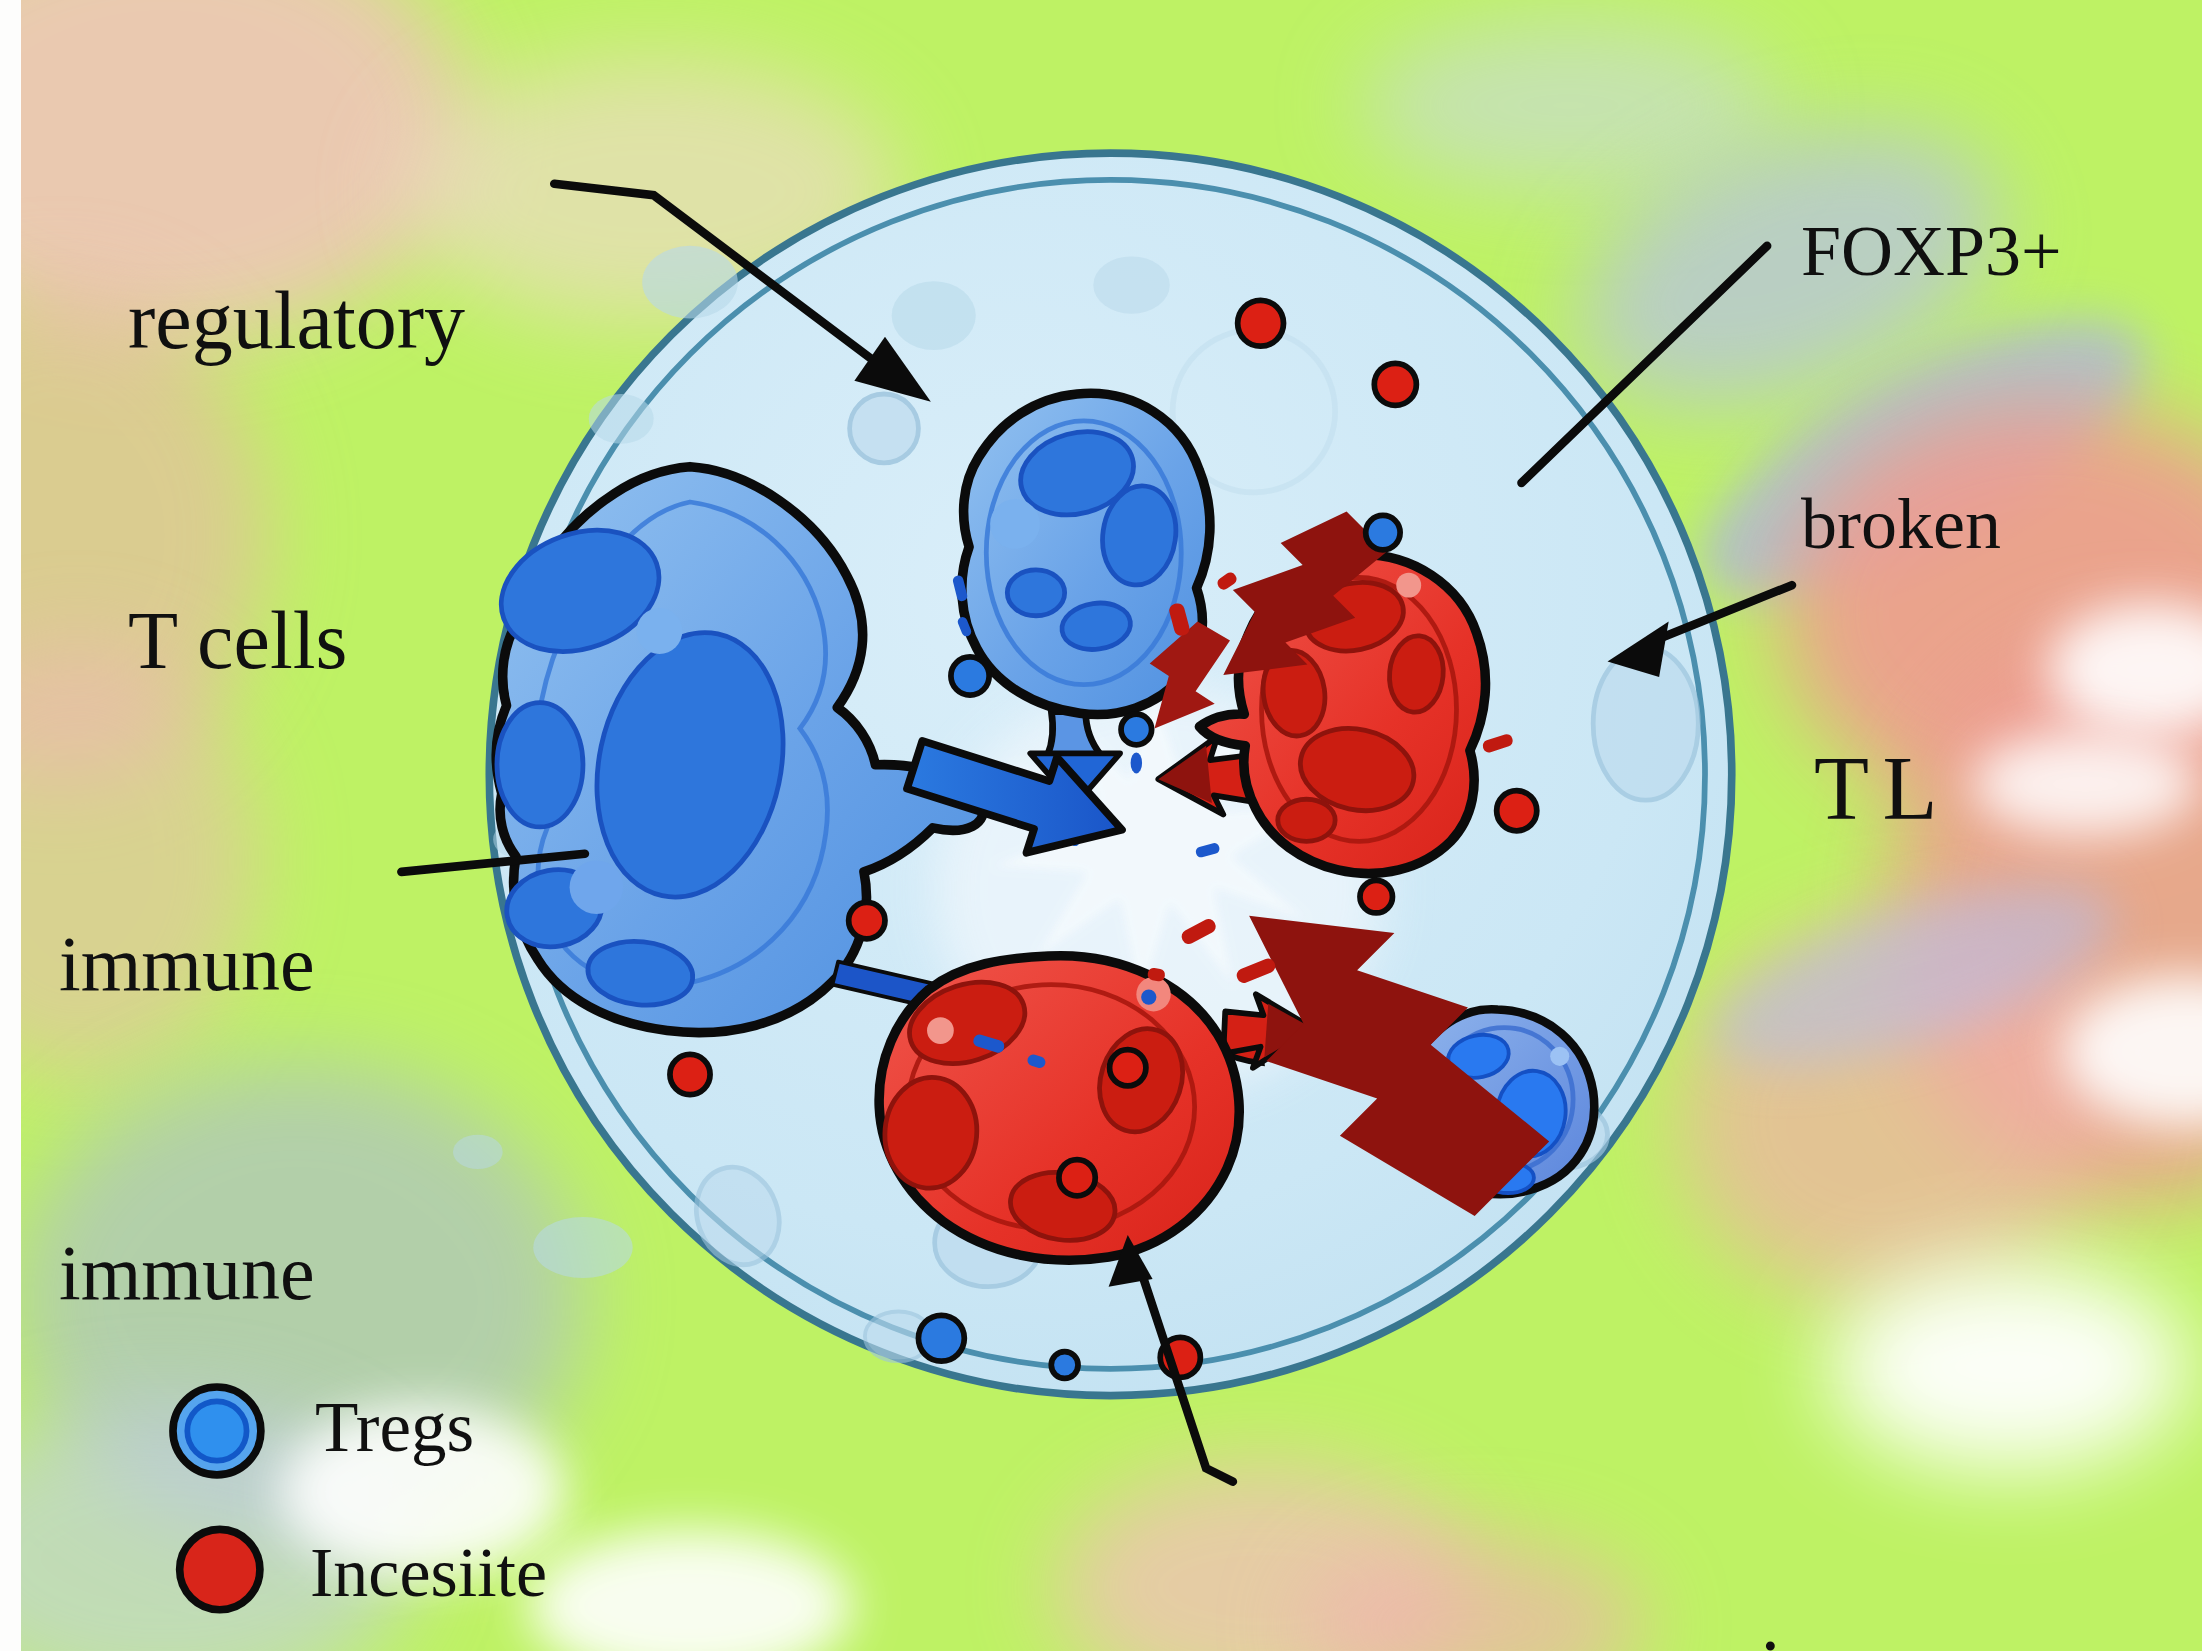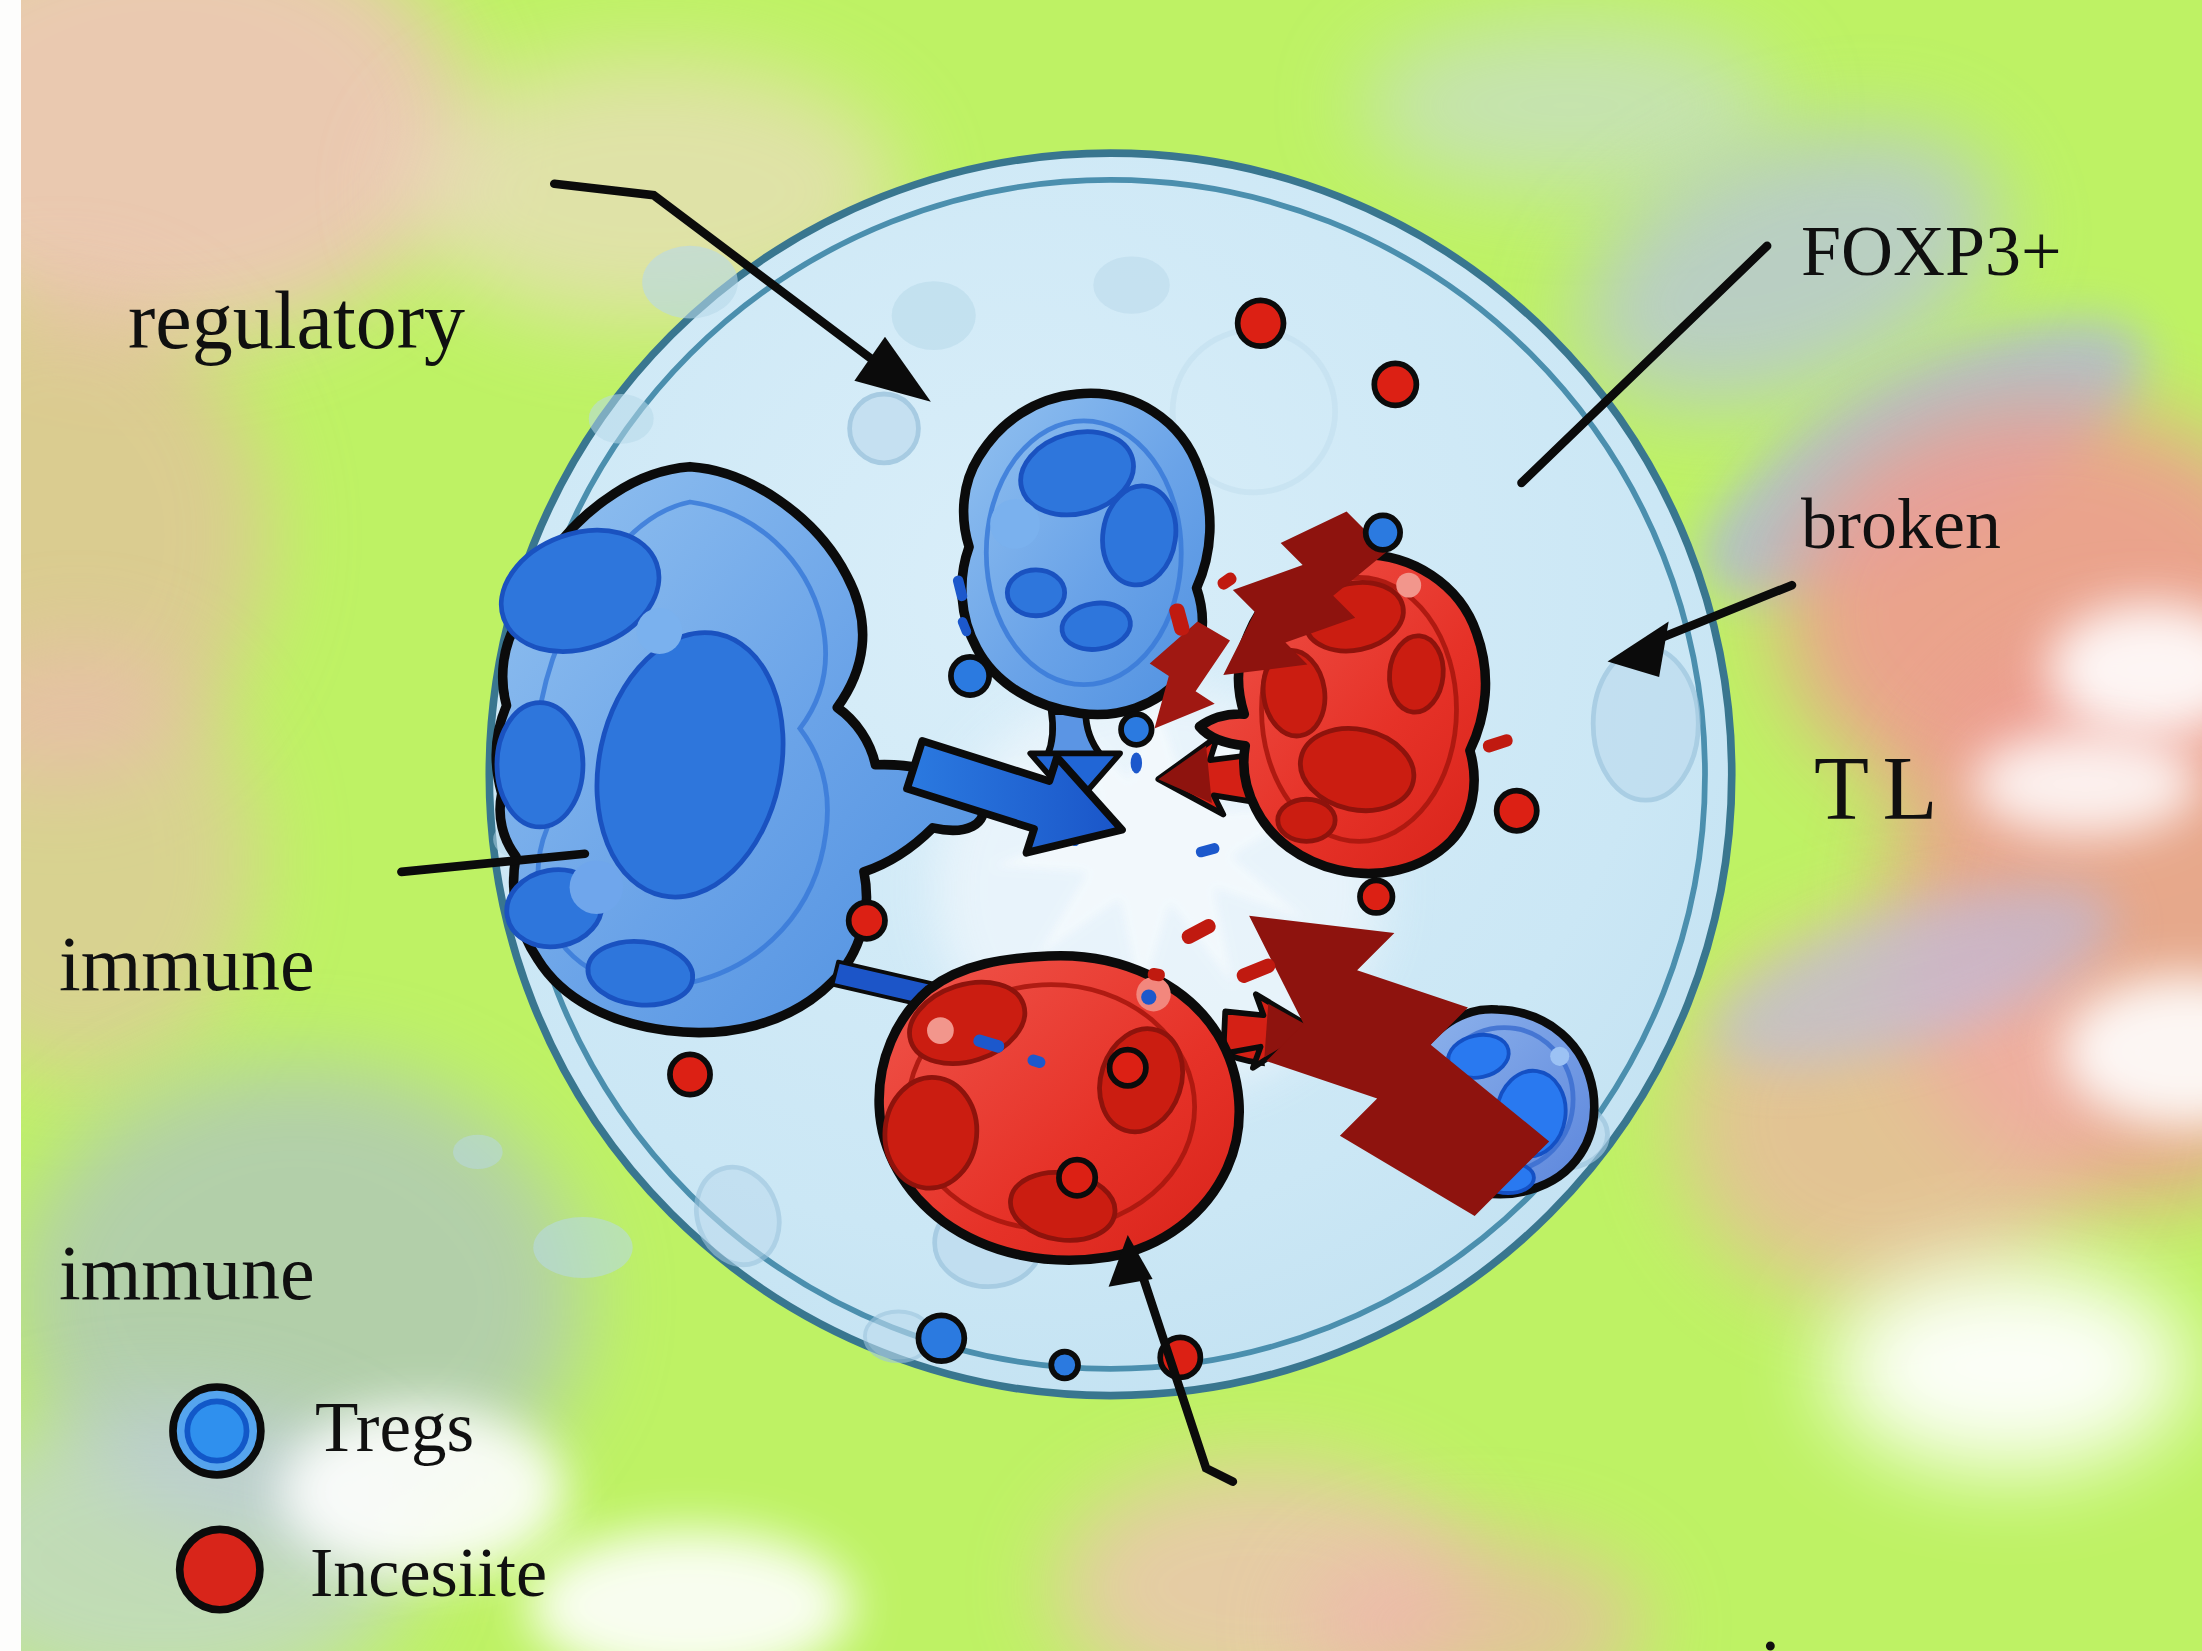--- a/index.html
+++ b/index.html
@@ -250,20 +250,21 @@
       <circle cx="205" cy="1497" r="31" fill="#2f90ee" stroke="#1258c8" stroke-width="6"></circle>
     </g>
     <g>
       <circle cx="208" cy="1642" r="42" fill="#d8251a" stroke="#0b0b0b" stroke-width="8"></circle>
     </g>
   </g>
 </svg>
 
 <div class="label lbl-regulatory">
   <span>regulatory</span>
+  <span>T cells</span>
 </div>
 
 <div class="label lbl-foxp3">
   <span>FOXP3+</span>
   <span>broken</span>
 </div>
 
 <div class="label lbl-tl">
   <span>TL</span>
 </div>

